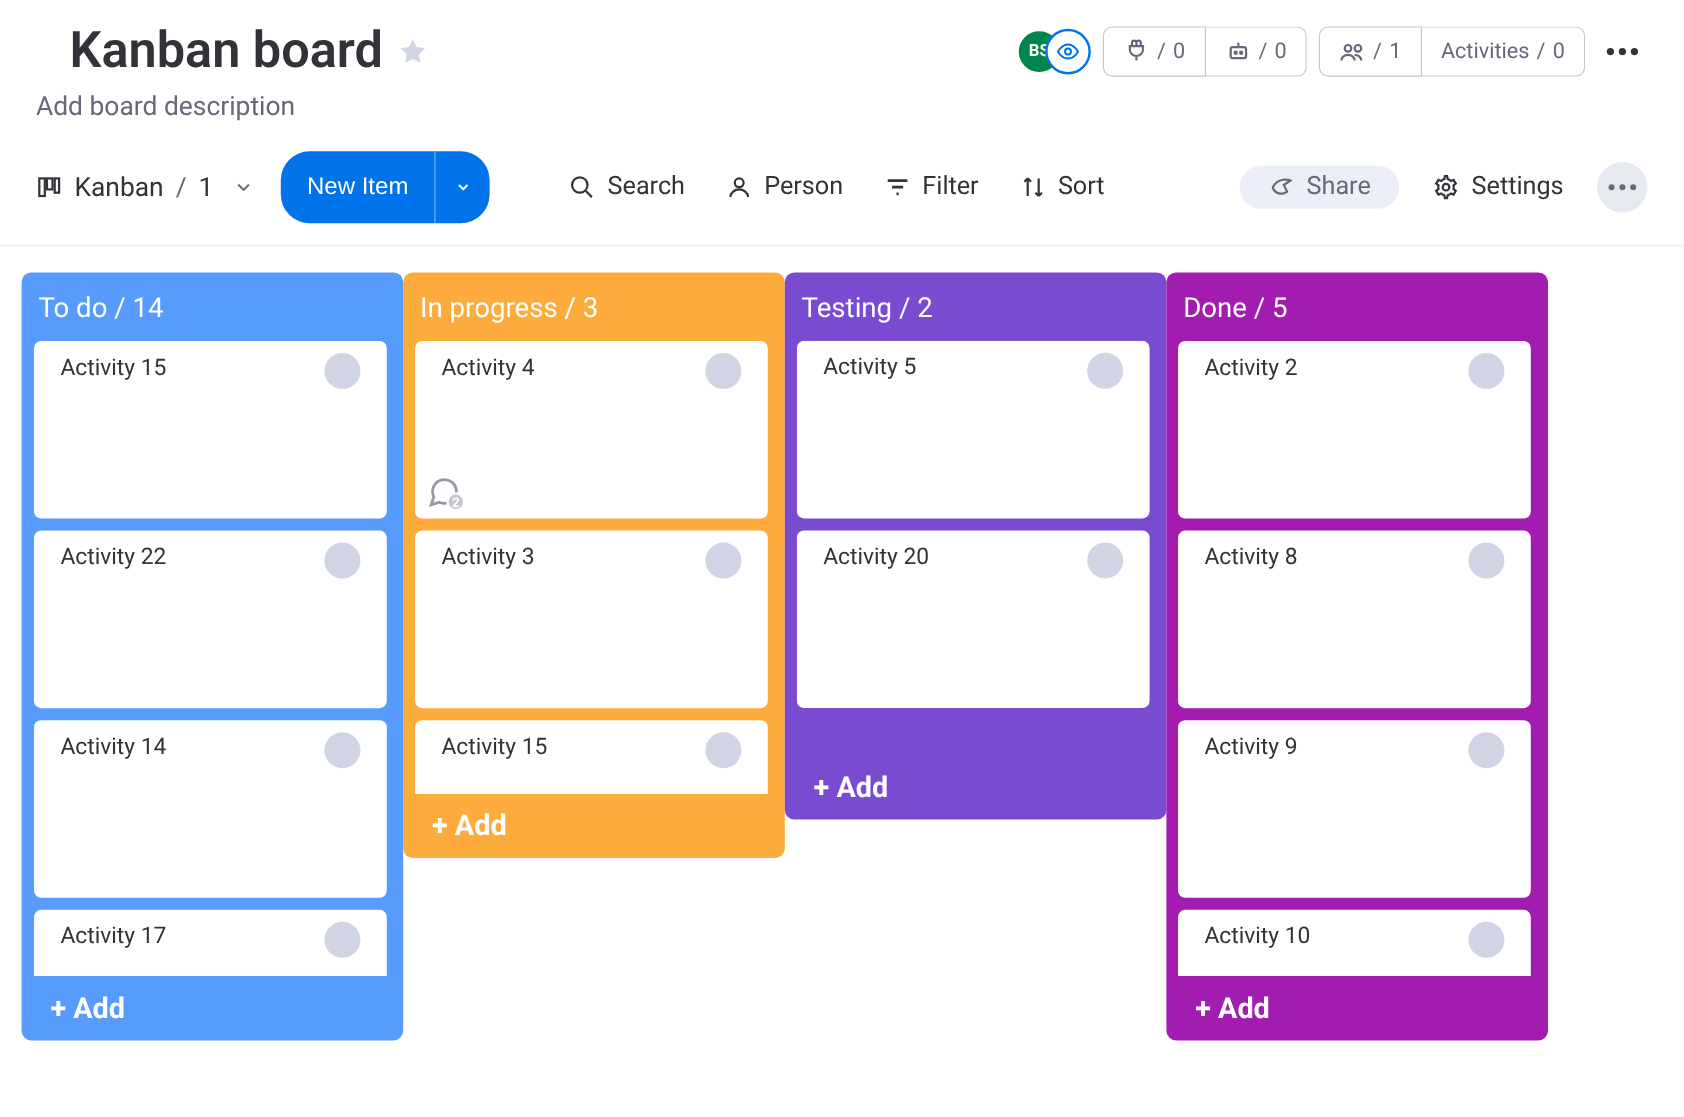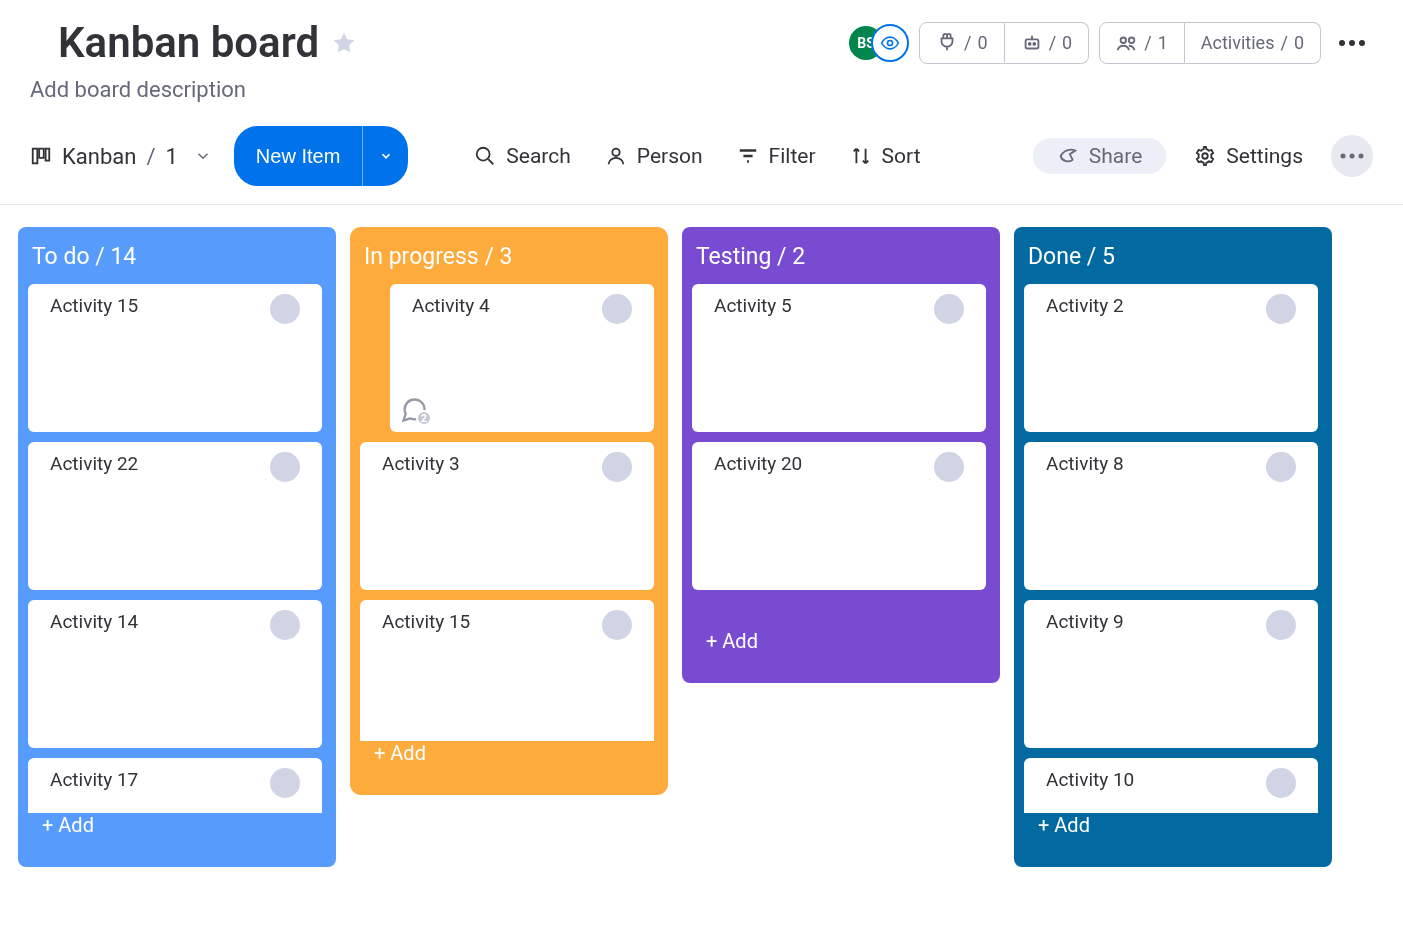--- a/index.html
+++ b/index.html
@@ -31,45 +31,45 @@
   .view-switch { display:flex; align-items:center; gap:10px; font-size:22px; color:#323338; }
   .view-switch .slash { color:#676879; }
 
   .btn-primary { height:60px; background:#0073ea; color:#fff; border:none; border-radius:24px; display:flex; align-items:center; padding:0; font-size:20px; font-weight:500; overflow:hidden; }
   .btn-primary .lbl { padding:0 22px; }
   .btn-primary .chev { width:46px; border-left:1px solid rgba(255,255,255,0.45); display:flex; align-items:center; justify-content:center; height:100%; }
 
   .tool-item { display:flex; align-items:center; gap:10px; font-size:21px; color:#323338; cursor:pointer; padding:6px 6px; }
   .tool-item.share { color:#676879; background:#eceff8; border-radius:22px; padding:6px 24px; }
 
-  .board-wrap { padding:22px 18px 0 18px; display:flex; gap:14px; }
+  .board-wrap { padding:22px 18px 0 18px; display:flex; }
   .column { width:318px; border-radius:8px; padding:10px 10px 0 10px; display:flex; flex-direction:column; position:relative; }
   .col-todo   { background:#579bfc; }
   .col-inprog { background:#fdab3d; }
   .col-test   { background:#784bd1; height:440px; }
-  .col-done   { background:#0369a1; }
+  .col-done   { background:#a21caf; }
 
   .col-title { color:#fff; font-size:23px; font-weight:400; padding:6px 4px 14px 4px; }
 
   .card-area { position:relative; flex:1 1 auto; }
   .card-scroll { position:absolute; left:0; right:0; top:0; bottom:54px; overflow-y:auto; padding-right:4px; }
   .card-scroll::-webkit-scrollbar { width:14px; }
   .card-scroll::-webkit-scrollbar-thumb { background:rgba(0,0,0,0.25); border-radius:8px; }
   .card-scroll::-webkit-scrollbar-track { background:transparent; }
 
   .card { background:#fff; border-radius:6px; min-height:148px; margin-bottom:10px; padding:10px 22px; display:flex; justify-content:space-between; }
   .card:last-child { margin-bottom:8px; }
   .card .title { font-size:19px; color:#323338; }
   .card .avatar { width:30px; height:30px; border-radius:50%; background:#d0d4e4; flex-shrink:0; }
-  .card.withchat { position:relative; padding-bottom:44px;margin-left:30px; }
+  .card.withchat { position:relative; padding-bottom:44px; }
 
   .chat-bubble { position:absolute; bottom:8px; left:10px; display:flex; align-items:center; color:#9699a6;}
   .chat-bubble .count { position:absolute; right:-4px; bottom:-2px; background:#c5c7d0; color:#fff; border-radius:50%; font-size:11px; font-weight:700; width:16px; height:16px; display:flex; align-items:center; justify-content:center; border:2px solid #fff;}
 
-  .add-row { position:absolute; left:0; right:0; bottom:15px; height:54px; display:flex; align-items:center; padding:0 14px; color:#fff; font-size:20px; font-weight:400; border-radius:0 0 8px 8px; }
+  .add-row { position:absolute; left:0; right:0; bottom:0; height:54px; display:flex; align-items:center; padding:0 14px; color:#fff; font-size:24px; font-weight:700; border-radius:0 0 8px 8px; }
 
   svg { display:block; }
   .icon-mid { width:22px; height:22px; }
   .icon-sm { width:18px; height:18px; }
 </style>
 </head>
 <body>
 
 <div class="header">
   <div class="title-row">
@@ -242,21 +242,21 @@
             <div class="avatar"></div>
           </div>
           <div class="card">
             <div class="title">Activity 17</div>
             <div class="avatar"></div>
           </div>
         </div>
         <div class="add-row">+ Add</div>
       </div>
     </div>
-    <div class="column col-inprog" style="height: 568px; border-radius: 11px;">
+    <div class="column col-inprog" style="height: 488px;">
       <div class="col-title">In progress / 3</div>
       <div class="card-area">
         <div class="card-scroll">
           <div class="card withchat">
             <div class="title">Activity 4</div>
             <div class="avatar"></div>
             <div class="chat-bubble">
               <svg width="28" height="28" viewBox="0 0 24 24" fill="none" stroke="#9699a6" stroke-width="2">
                 <path d="M21 11.5a8.38 8.38 0 0 1-8.5 8.5 8.5 8.5 0 0 1-3.7-.85L3 21l1.85-5.8A8.5 8.5 0 1 1 21 11.5z"></path>
               </svg>

